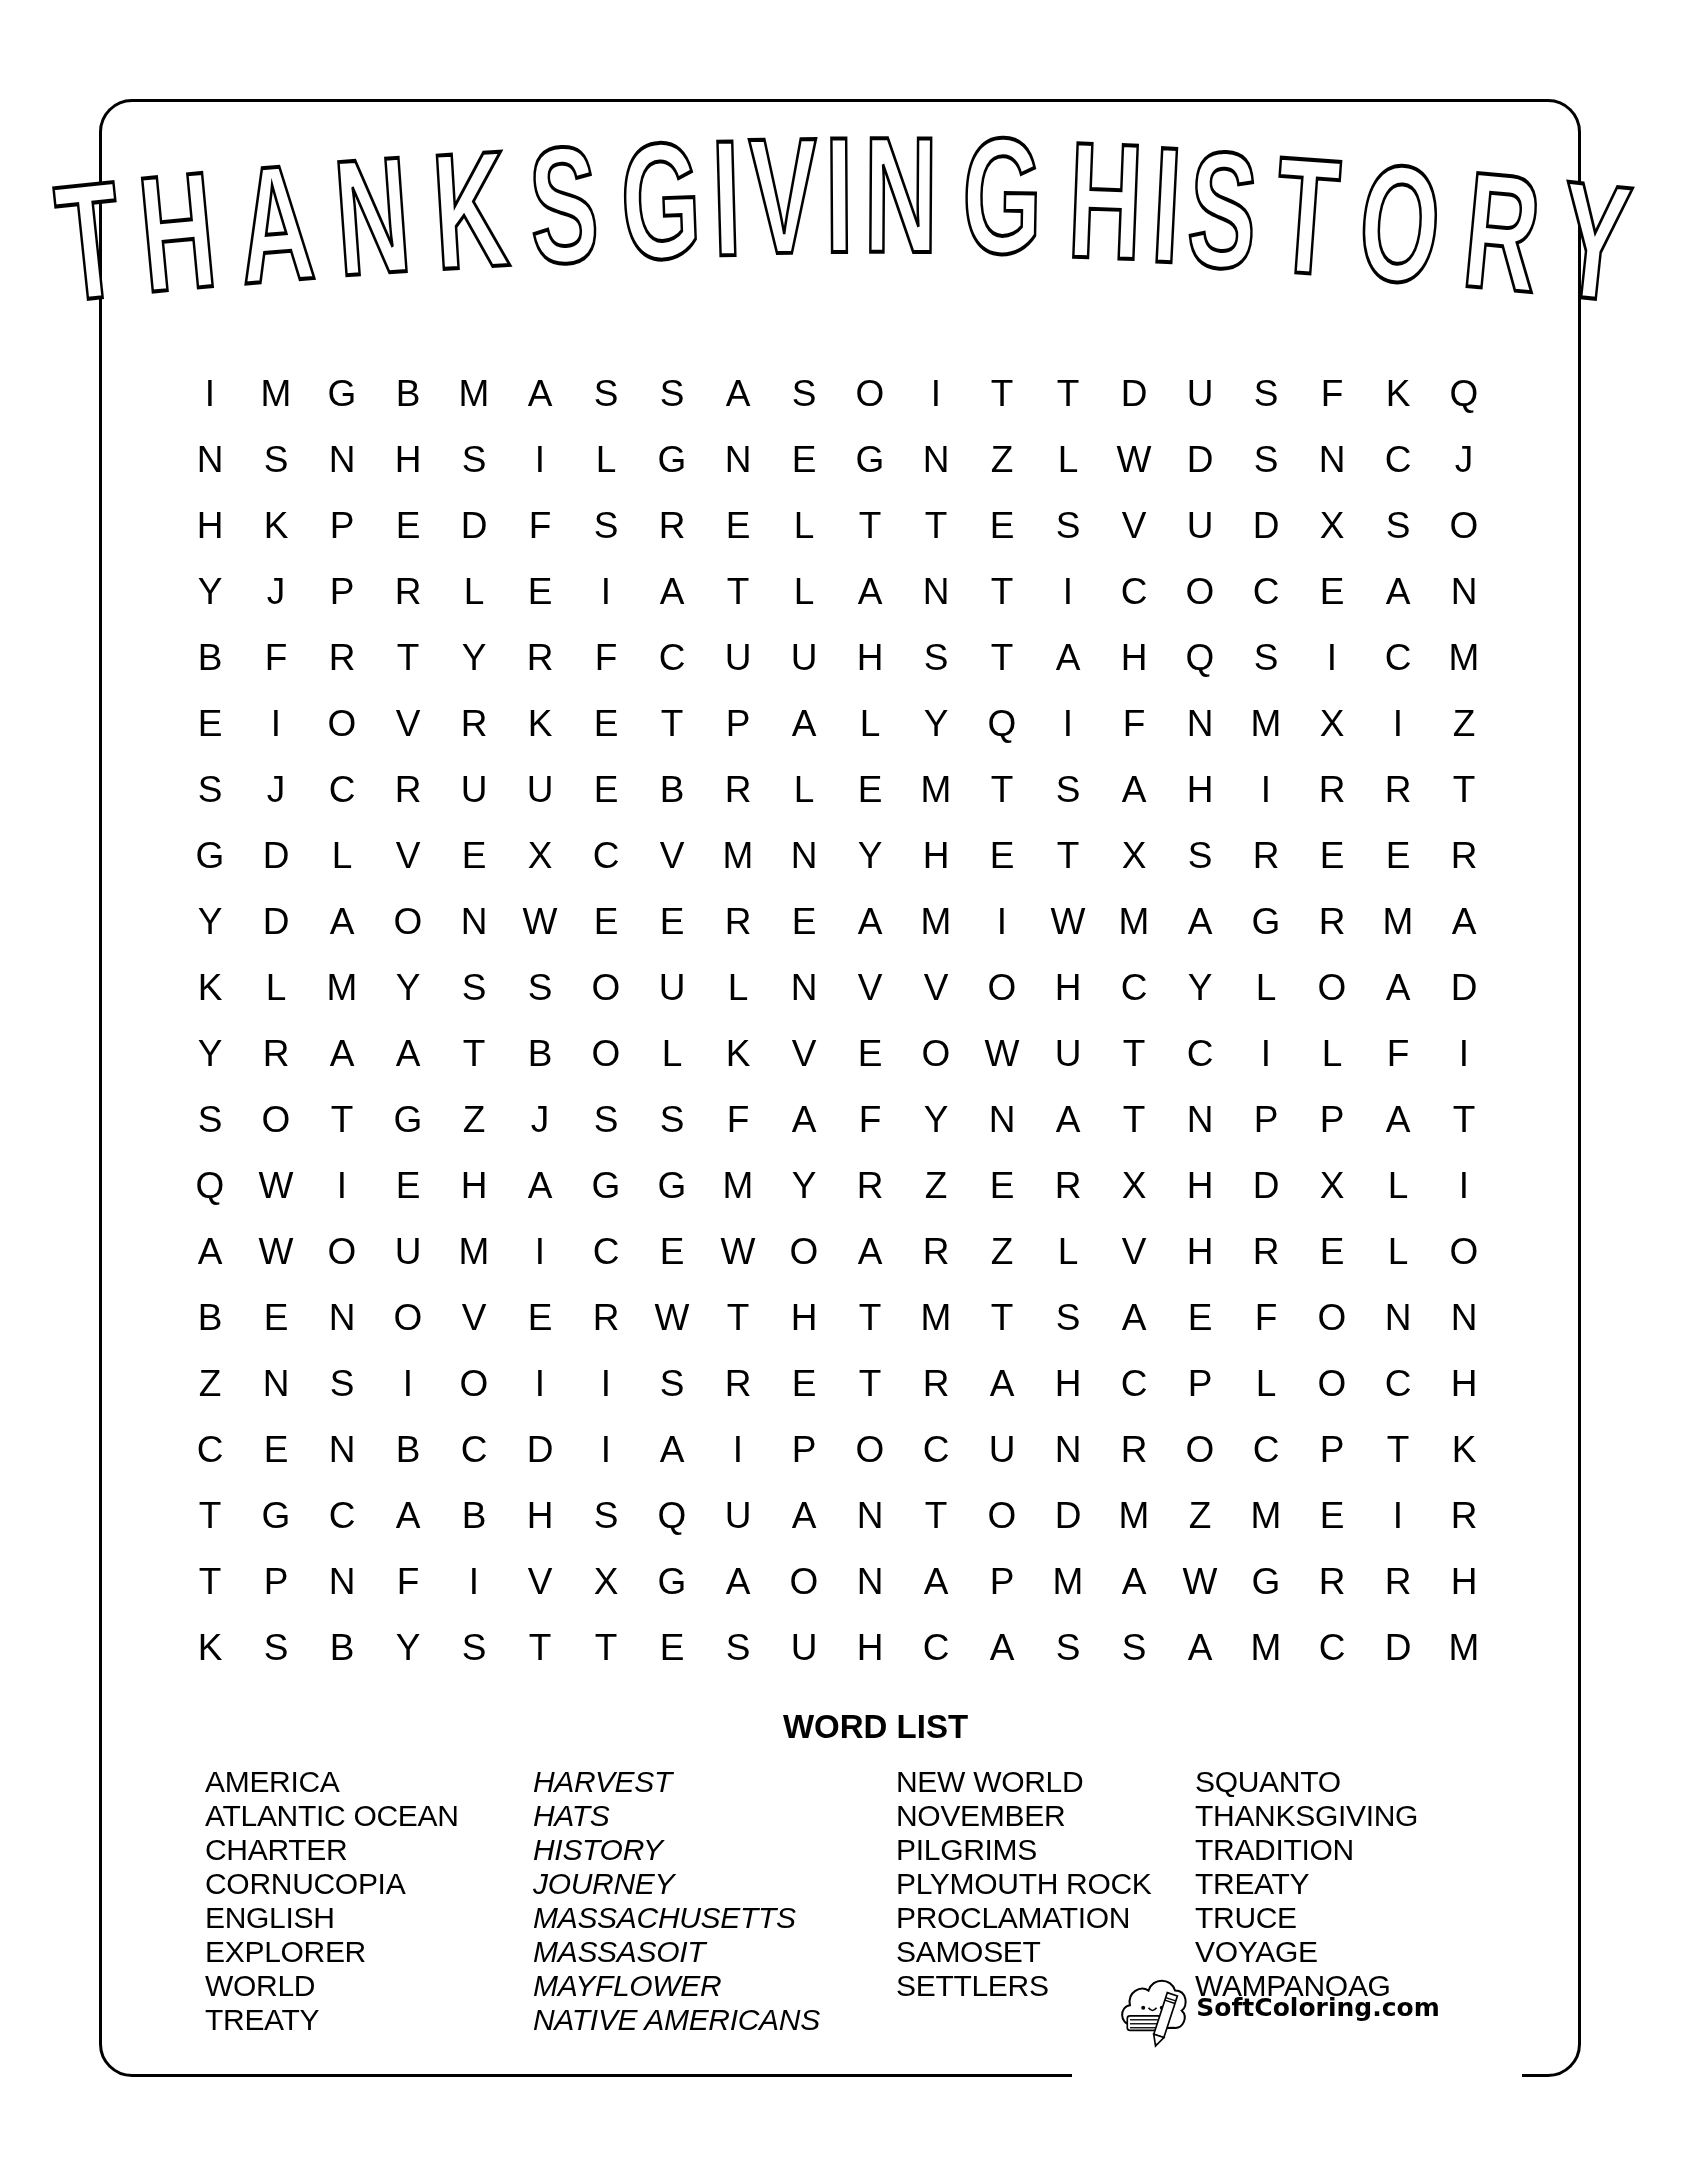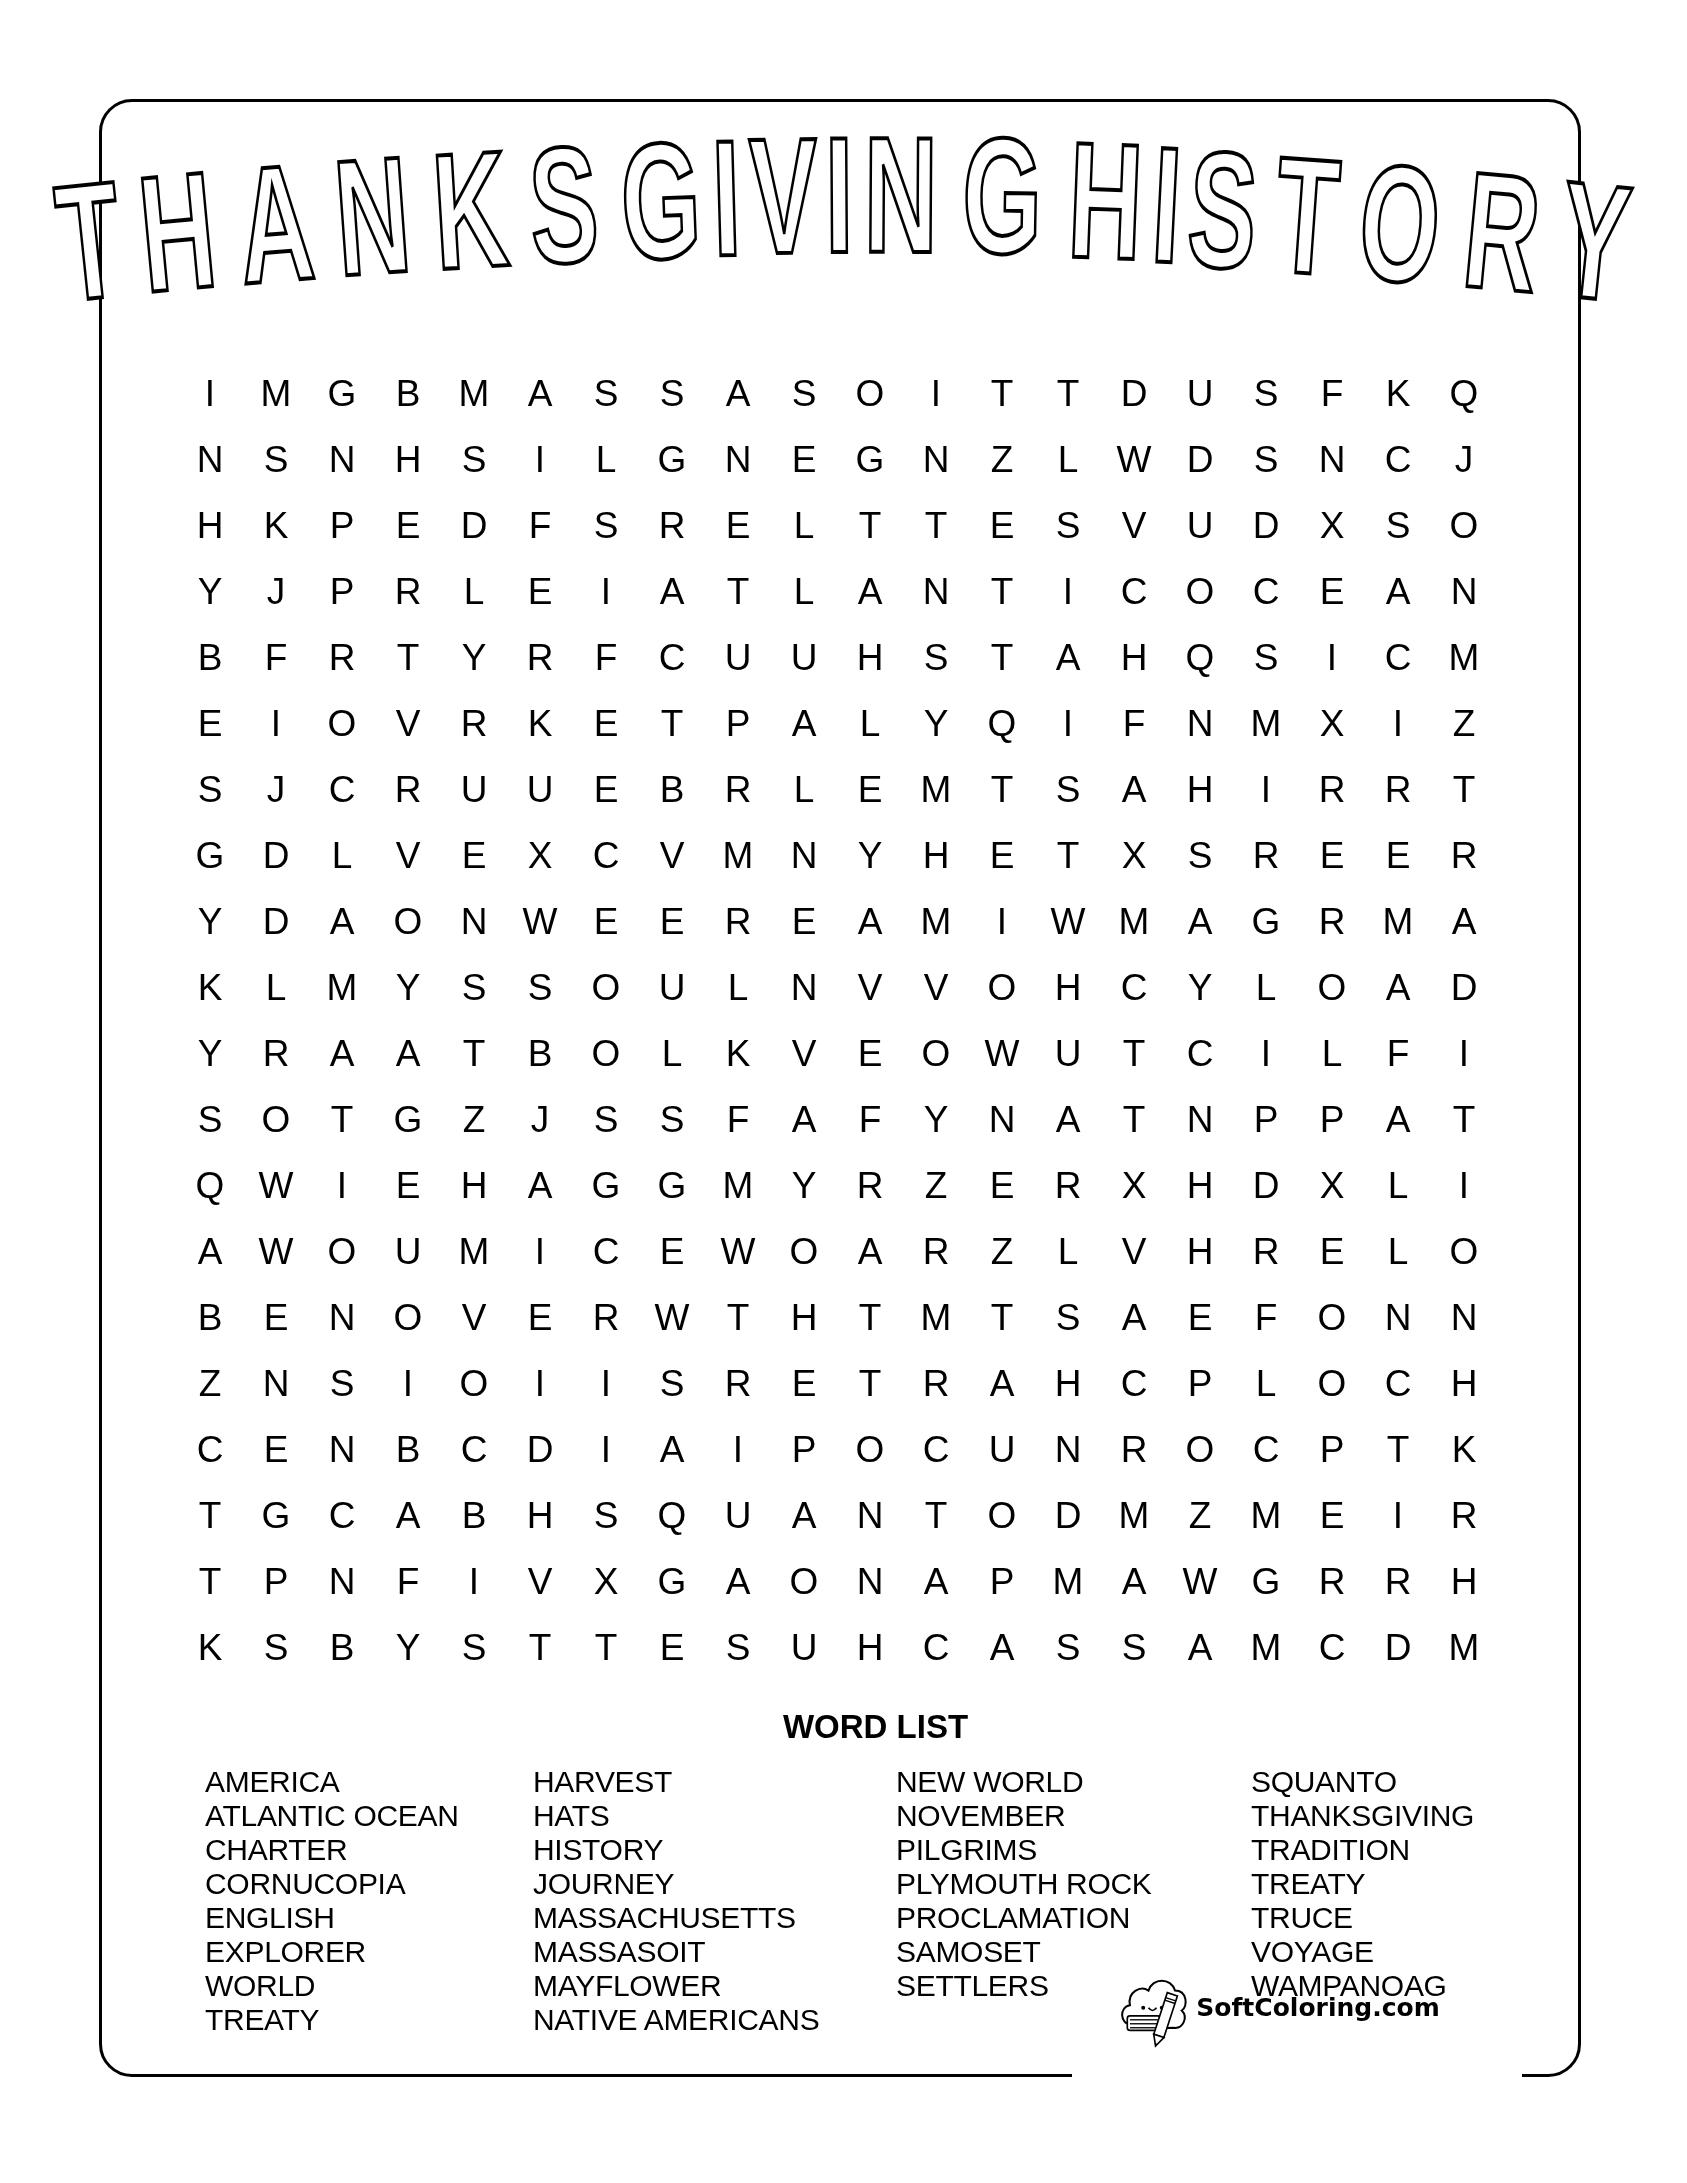--- a/index.html
+++ b/index.html
@@ -548,40 +548,40 @@
 <div class="wl-col" style="left:205px;">
   <span class="wl-item">AMERICA</span>
   <span class="wl-item">ATLANTIC OCEAN</span>
   <span class="wl-item">CHARTER</span>
   <span class="wl-item">CORNUCOPIA</span>
   <span class="wl-item">ENGLISH</span>
   <span class="wl-item">EXPLORER</span>
   <span class="wl-item">WORLD</span>
   <span class="wl-item">TREATY</span>
 </div>
-<div class="wl-col" style="left:533px;">
+<div class="wl-col" style="left:533px;font-style:italic;">
   <span class="wl-item">HARVEST</span>
   <span class="wl-item">HATS</span>
   <span class="wl-item">HISTORY</span>
   <span class="wl-item">JOURNEY</span>
   <span class="wl-item">MASSACHUSETTS</span>
   <span class="wl-item">MASSASOIT</span>
   <span class="wl-item">MAYFLOWER</span>
   <span class="wl-item">NATIVE AMERICANS</span>
 </div>
 <div class="wl-col" style="left:896px;">
   <span class="wl-item">NEW WORLD</span>
   <span class="wl-item">NOVEMBER</span>
   <span class="wl-item">PILGRIMS</span>
   <span class="wl-item">PLYMOUTH ROCK</span>
   <span class="wl-item">PROCLAMATION</span>
   <span class="wl-item">SAMOSET</span>
   <span class="wl-item">SETTLERS</span>
 </div>
-<div class="wl-col" style="left:1251px;justify-content:flex-end;">
+<div class="wl-col" style="left:1195px;justify-content:flex-end;">
   <span class="wl-item">SQUANTO</span>
   <span class="wl-item">THANKSGIVING</span>
   <span class="wl-item">TRADITION</span>
   <span class="wl-item">TREATY</span>
   <span class="wl-item">TRUCE</span>
   <span class="wl-item">VOYAGE</span>
   <span class="wl-item">WAMPANOAG</span>
 </div>
 
 <div class="logo">

